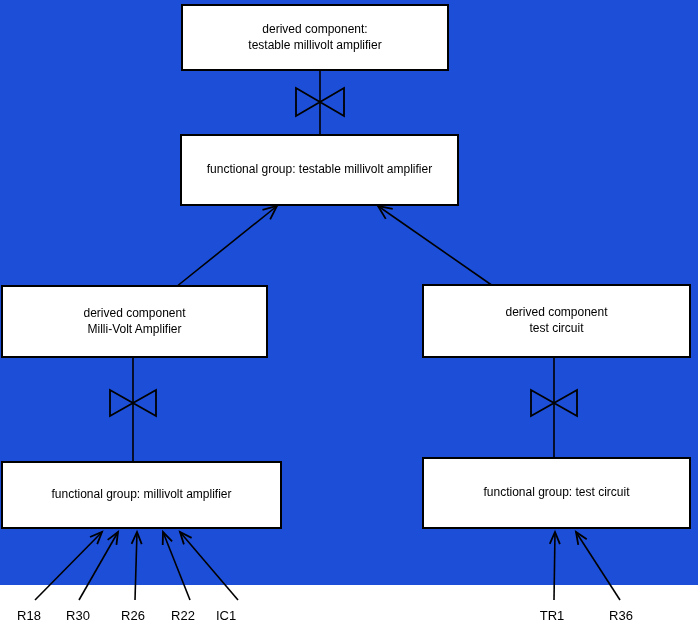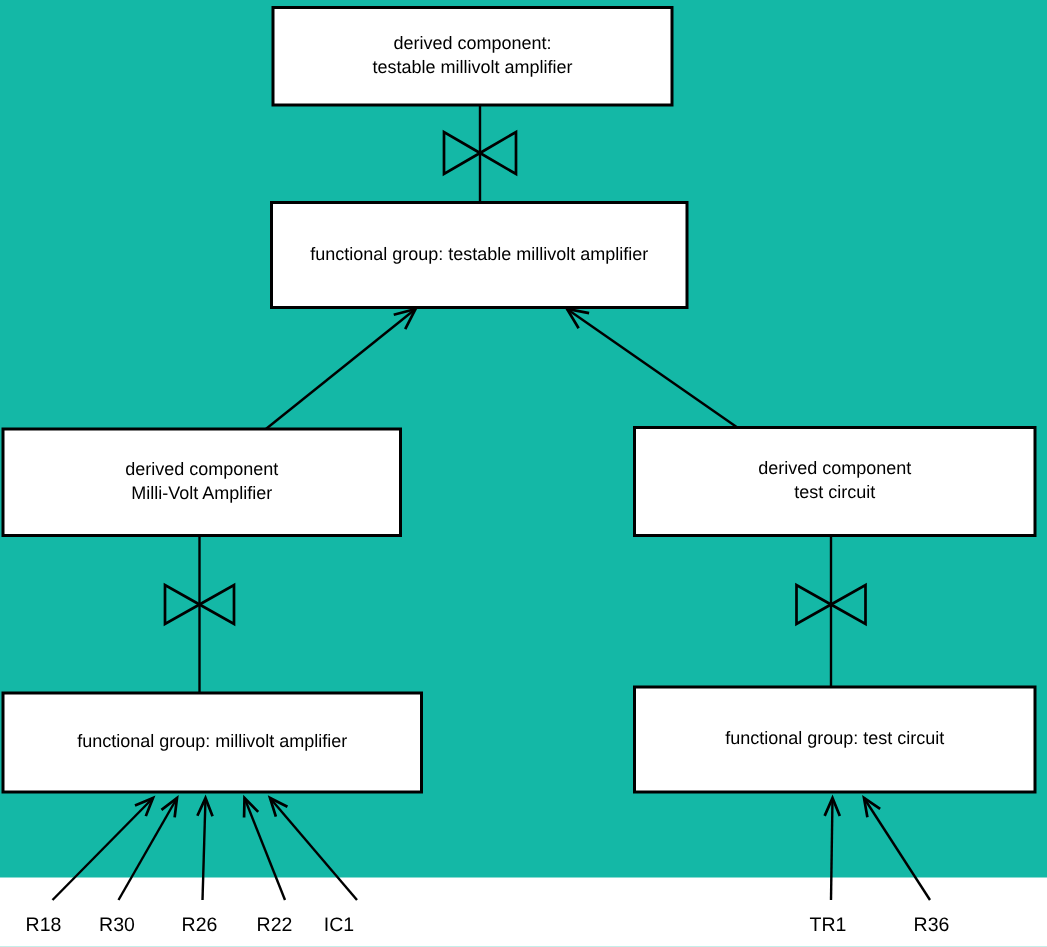--- a/index.html
+++ b/index.html
@@ -11,21 +11,21 @@
   body {
     width: 698px;
     height: 631px;
     overflow: hidden;
     font-family: "Liberation Sans", sans-serif;
   }
   #diagram-root {
     position: relative;
     width: 698px;
     height: 585px;
-    background: #14b8a6;
+    background: #1d4ed8;
   }
   svg#diagram-canvas {
     display: block;
     width: 698px;
     height: 631px;
   }
   .node-box {
     fill: #ffffff;
     stroke: #000000;
     stroke-width: 2;

